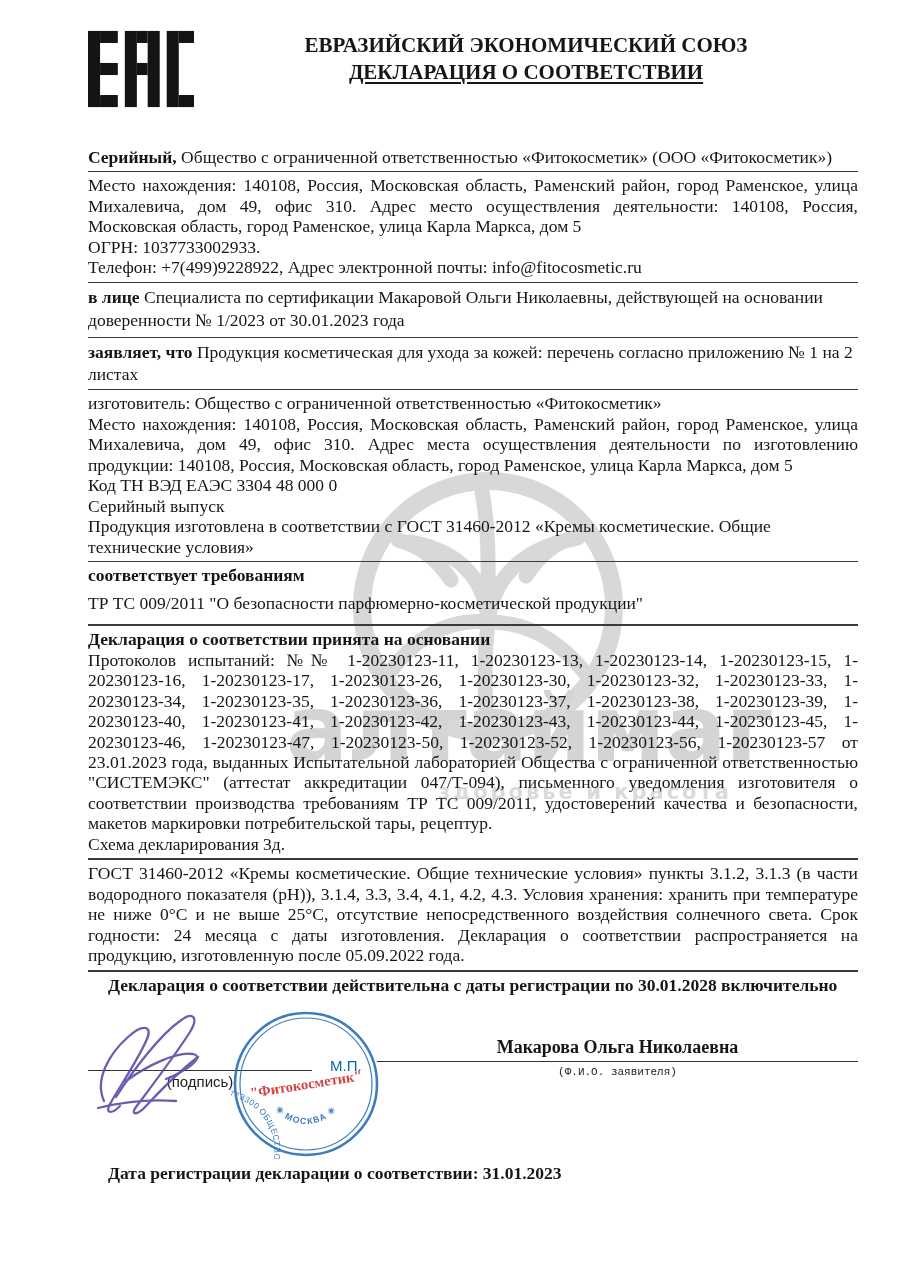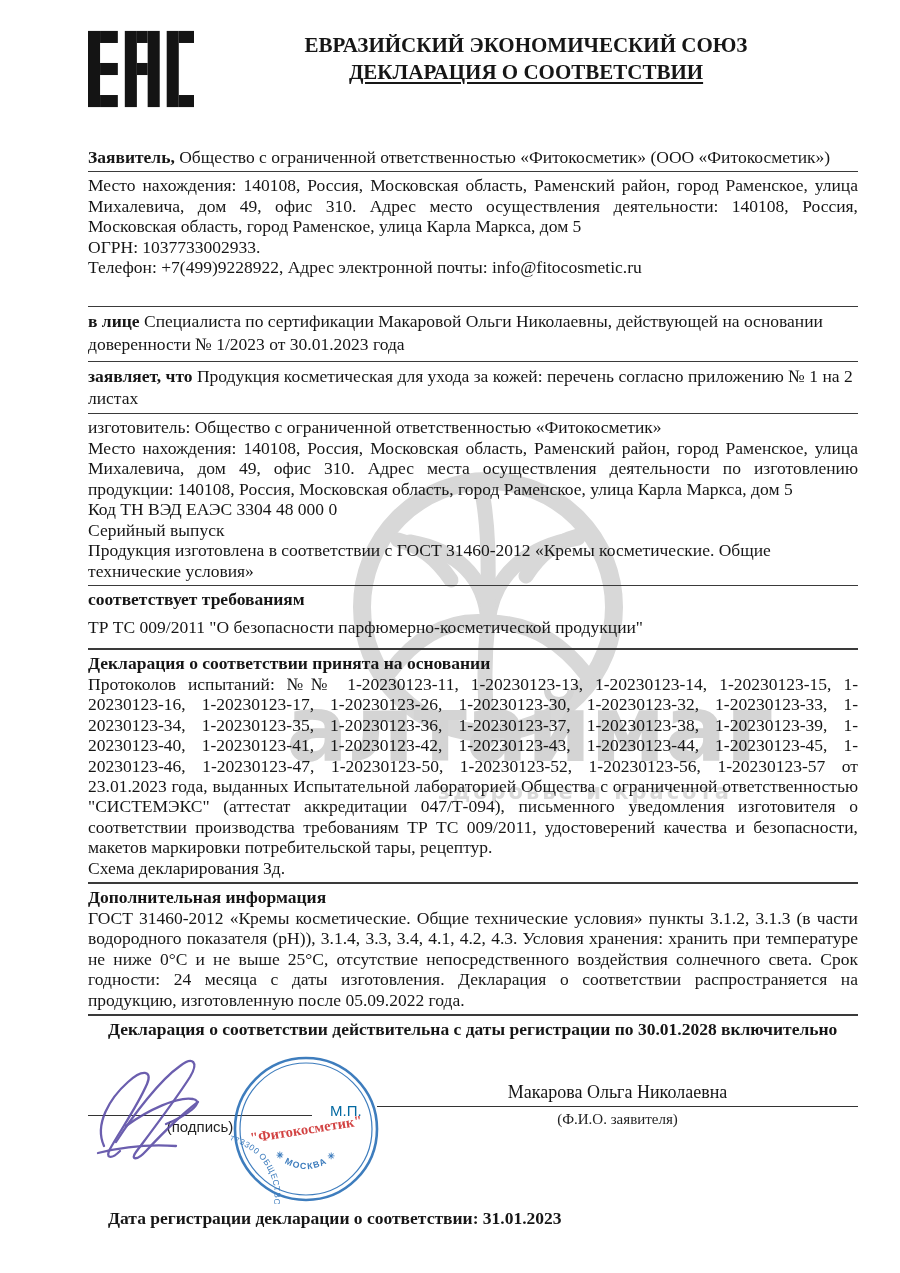--- a/index.html
+++ b/index.html
@@ -21,37 +21,37 @@
   .titles{flex:1;text-align:center;font-weight:bold;font-size:21px;line-height:1.3;padding-top:2px;}
   .t2{text-decoration:underline;text-underline-offset:3px;}
 
   
   .sec{font-size:17.5px;line-height:1.17;padding:3px 0 4px 0;}
   .rule{border-top:1px solid #3a3a3a;}
   .rule2{border-top:2px solid #3a3a3a;}
   .just{text-align:justify;}
   .b{font-weight:bold;}
   .s1{margin-top:36px;}
-  .s3{line-height:1.34;margin-top:24px;}
+  .s3{line-height:1.34;}
   .s4{line-height:1.28;}
   .s6 .gap{height:7px;}
   .nowrap{white-space:nowrap;margin-left:20px;}
 
   
   .sig-area{position:relative;height:132px;margin-top:8px;}
   .sig-scribble{position:absolute;left:2px;top:2px;z-index:2;}
   .sig-line{position:absolute;left:0;top:63px;width:224px;border-top:1px solid #333;}
   .sig-label{position:absolute;left:0;top:66px;width:224px;text-align:center;
              font-family:"Liberation Sans",sans-serif;font-size:15px;color:#222;}
   .mp-label{position:absolute;left:242px;top:50px;font-family:"Liberation Sans",sans-serif;
             font-size:15px;color:#0369a1;z-index:2;}
   .stamp{position:absolute;left:143px;top:2px;z-index:3;opacity:.92;}
   .fio-wrap{position:absolute;left:289px;top:30px;width:481px;text-align:center;}
-  .fio-name{font-size:18px;padding-bottom:3px;border-bottom:1px solid #333;}
-  .fio-label{font-family:Liberation Serif, serif;font-size:15px;padding-top:4px;color:#222;}
+  .fio-name{font-size:18px;padding-bottom:3px;border-bottom:1px solid #333;font-weight:bold;}
+  .fio-label{font-family:Liberation Mono, monospace;font-size:11px;padding-top:4px;color:#222;}
 
   .footer-line{font-size:17.5px;font-weight:bold;}
   .f1{margin-top:10px;}
   .f2{margin-top:24px;}
 </style>
 </head>
 <body>
 
 <div class="page">
 
@@ -87,21 +87,21 @@
         <rect x="286" y="0" width="48" height="38"></rect>
         <rect x="286" y="202" width="48" height="38"></rect>
       </svg>
       <div class="titles">
         <div class="t1">ЕВРАЗИЙСКИЙ ЭКОНОМИЧЕСКИЙ СОЮЗ</div>
         <div class="t2">ДЕКЛАРАЦИЯ О СООТВЕТСТВИИ</div>
       </div>
     </div>
 
     <div class="sec s1">
-      <span class="b">Заявитель,</span><span> Общество с ограниченной ответственностью «Фитокосметик» (ООО «Фитокосметик»)</span>
+      <span class="b">Серийный,</span><span> Общество с ограниченной ответственностью «Фитокосметик» (ООО «Фитокосметик»)</span>
     </div>
 
     <div class="sec rule">
       <div class="just">Место нахождения: 140108, Россия, Московская область, Раменский район, город Раменское, улица Михалевича, дом 49, офис 310. Адрес место осуществления деятельности: 140108, Россия, Московская область, город Раменское, улица Карла Маркса, дом 5</div>
       <div>ОГРН: 1037733002933.</div>
       <div>Телефон: +7(499)9228922, Адрес электронной почты: info@fitocosmetic.ru</div>
     </div>
 
     <div class="sec rule s3">
       <span class="b">в лице</span><span> Специалиста по сертификации Макаровой Ольги Николаевны, действующей на основании доверенности № 1/2023 от 30.01.2023 года</span>
@@ -126,21 +126,20 @@
       <div class="gap"></div>
     </div>
 
     <div class="sec rule2">
       <div class="b">Декларация о соответствии принята на основании</div>
       <div class="just">Протоколов испытаний: №№ 1-20230123-11, 1-20230123-13, 1-20230123-14, 1-20230123-15, 1-20230123-16, 1-20230123-17, 1-20230123-26, 1-20230123-30, 1-20230123-32, 1-20230123-33, 1-20230123-34, 1-20230123-35, 1-20230123-36, 1-20230123-37, 1-20230123-38, 1-20230123-39, 1-20230123-40, 1-20230123-41, 1-20230123-42, 1-20230123-43, 1-20230123-44, 1-20230123-45, 1-20230123-46, 1-20230123-47, 1-20230123-50, 1-20230123-52, 1-20230123-56, 1-20230123-57 от 23.01.2023 года, выданных Испытательной лабораторией Общества с ограниченной ответственностью "СИСТЕМЭКС" (аттестат аккредитации 047/Т-094), письменного уведомления изготовителя о соответствии производства требованиям ТР ТС 009/2011, удостоверений качества и безопасности, макетов маркировки потребительской тары, рецептур.</div>
       <div>Схема декларирования 3д.</div>
     </div>
 
     <div class="sec rule2">
-      <div class="b">Дополнительная информация</div>
       <div class="just">ГОСТ 31460-2012 «Кремы косметические. Общие технические условия» пункты 3.1.2, 3.1.3 (в части водородного показателя (рН)), 3.1.4, 3.3, 3.4, 4.1, 4.2, 4.3. Условия хранения: хранить при температуре не ниже 0°С и не выше 25°С, отсутствие непосредственного воздействия солнечного света. Срок годности: 24 месяца с даты изготовления. Декларация о соответствии распространяется на продукцию, изготовленную после 05.09.2022 года.</div>
     </div>
 
     <div class="sec rule2">
       <div class="b nowrap">Декларация о соответствии действительна с даты регистрации по 30.01.2028 включительно</div>
     </div>
 
     <div class="sig-area">
 
       <svg class="sig-scribble" width="180" height="110" viewBox="0 0 180 110" fill="none">

